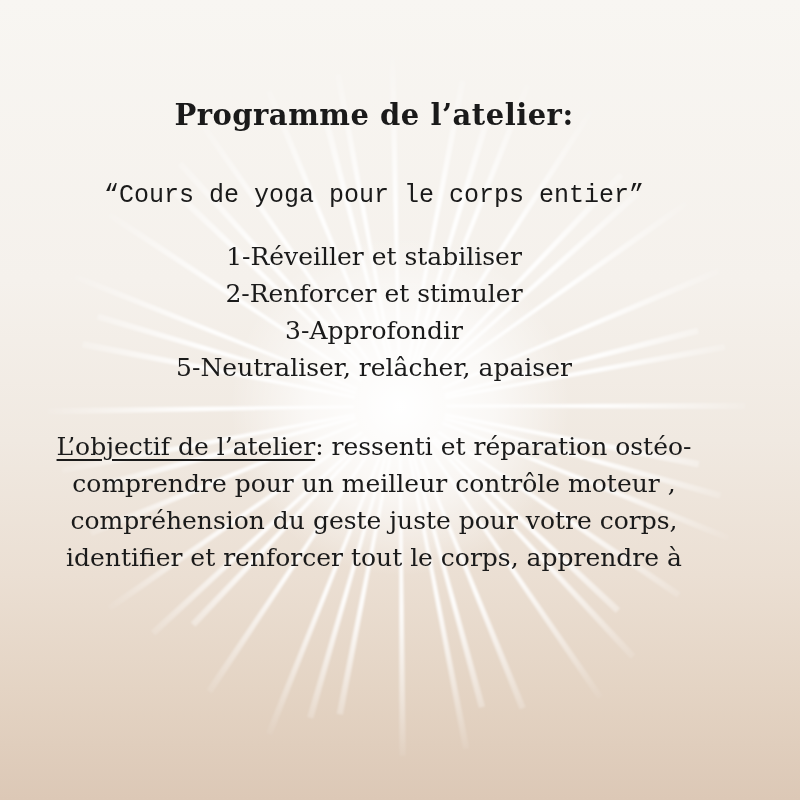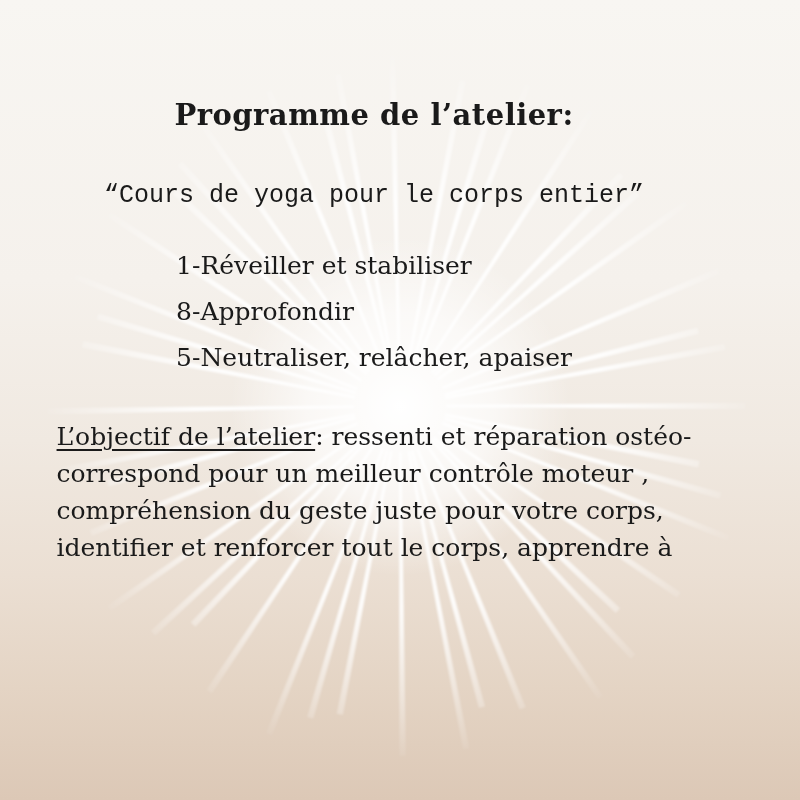--- a/index.html
+++ b/index.html
@@ -30,20 +30,21 @@
     pointer-events: none;
   }
   .content {
     position: relative;
     z-index: 2;
     width: 748px;
     height: 800px;
     display: flex;
     flex-direction: column;
     align-items: center;
+    text-align: center;
   }
   .title {
     margin-top: 100px;
     font-size: 29px;
     font-weight: bold;
     letter-spacing: 0.5px;
     line-height: 1.1;
     white-space: nowrap;
   }
   .subtitle {
@@ -53,21 +54,20 @@
     white-space: nowrap;
     font-family: Liberation Mono, monospace;
   }
   .program-list {
     margin-top: 29px;
     font-size: 25px;
     line-height: 37px;
   }
   .program-item {
     white-space: nowrap;
-    margin-top: 9px;
   }
   .objective {
     margin-top: 42px;
     font-size: 25px;
     line-height: 37px;
   }
   .objective-line {
     white-space: nowrap;
   }
   .underlined {
@@ -150,27 +150,28 @@
   </svg>
 
   <div class="content">
 
     <div class="title">Programme de l’atelier:</div>
 
     <div class="subtitle">“Cours de yoga pour le corps entier”</div>
 
     <div class="program-list">
       <div class="program-item">1-Réveiller et stabiliser</div>
-      <div class="program-item">8-Approfondir</div>
+      <div class="program-item">2-Renforcer et stimuler</div>
+      <div class="program-item">3-Approfondir</div>
       <div class="program-item">5-Neutraliser, relâcher, apaiser</div>
     </div>
 
     <div class="objective">
       <div class="objective-line">
         <span class="underlined">L’objectif de l’atelier</span><span>: ressenti et réparation ostéo-</span>
       </div>
-      <div class="objective-line">correspond pour un meilleur contrôle moteur ,</div>
+      <div class="objective-line">comprendre pour un meilleur contrôle moteur ,</div>
       <div class="objective-line">compréhension du geste juste pour votre corps,</div>
       <div class="objective-line">identifier et renforcer tout le corps, apprendre à</div>
     </div>
 
   </div>
 </div>
 
 </body></html>

